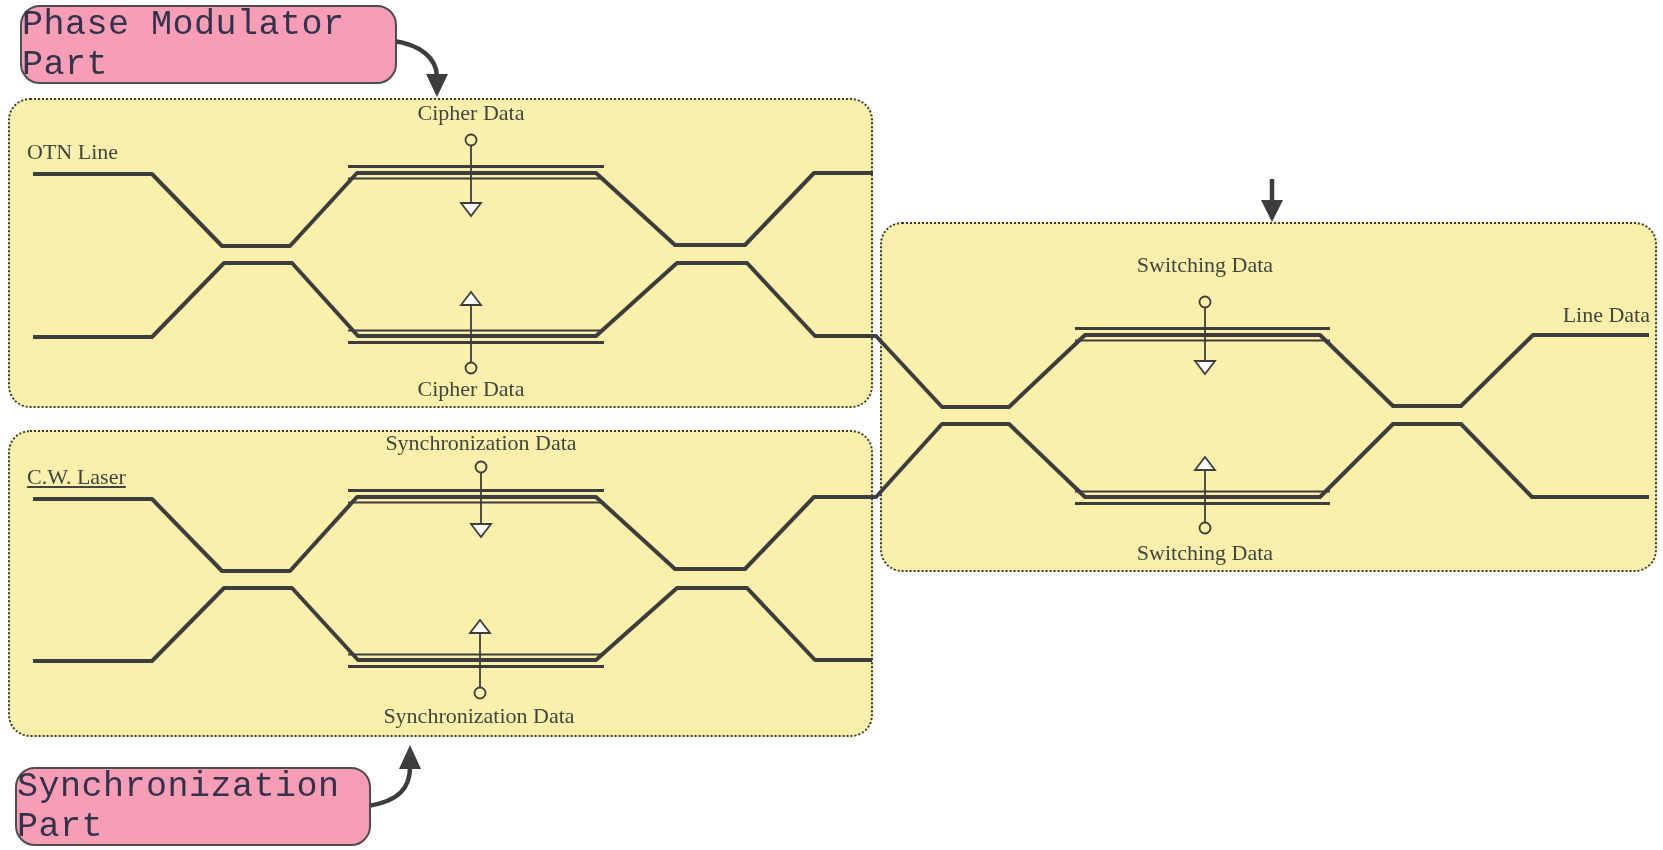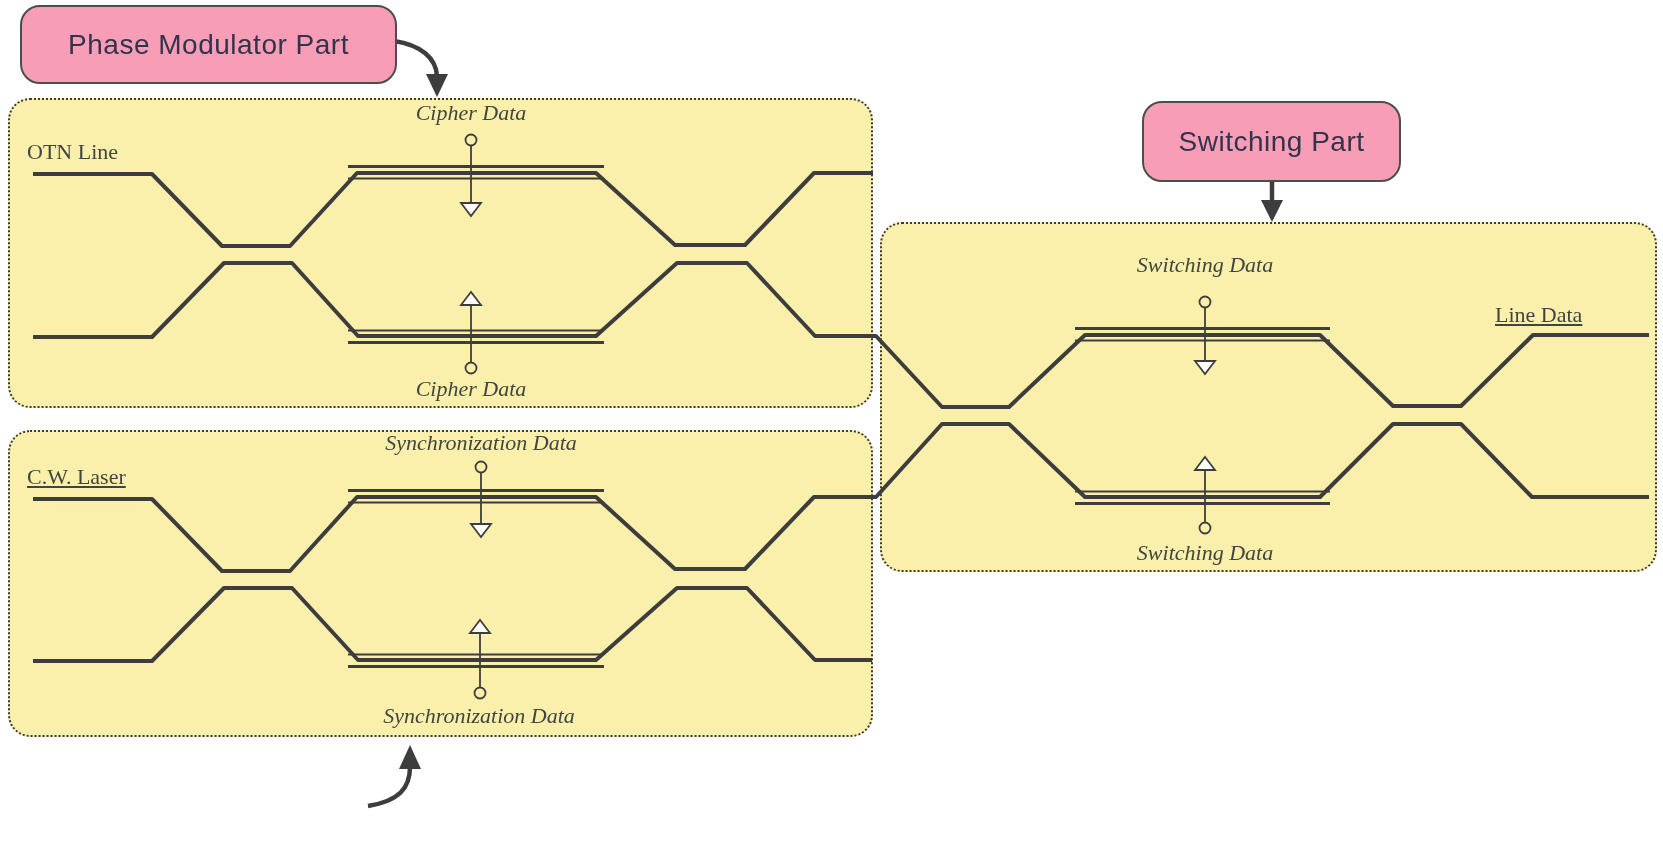--- a/index.html
+++ b/index.html
@@ -22,40 +22,40 @@
     border:2px dotted var(--box-border);border-radius:22px;
   }
   #pm-box{left:8px;top:98px;width:861px;height:306px;}
   #sync-box{left:8px;top:430px;width:861px;height:303px;}
   #switch-box{left:880px;top:222px;width:773px;height:346px;}
   svg.wires{position:absolute;left:0;top:0;pointer-events:none;}
   .pill{
     position:absolute;background:var(--pink-fill);
     border:2.5px solid var(--pink-border);border-radius:20px;
     display:flex;align-items:center;justify-content:center;
-    font-family:Liberation Sans, sans-serif;font-size:28px;
+    font-family:Liberation Mono, monospace;font-size:35px;
     color:var(--pink-text);letter-spacing:0.5px;
   }
   #pill-phase{left:20px;top:5px;width:373px;height:75px;}
   #pill-switch{left:1142px;top:101px;width:255px;height:77px;}
   #pill-sync{left:15px;top:767px;width:352px;height:75px;}
   .wire-label{
     position:absolute;font-size:22px;color:var(--label-text);
     white-space:nowrap;line-height:24px;
   }
-  .ctr{text-align:center;font-style:italic;}
+  .ctr{text-align:center;}
   #lbl-otn{left:27px;top:140px;}
   #lbl-cw{left:27px;top:465px;text-decoration:underline;}
   #lbl-cipher-top{left:350px;top:101px;width:242px;}
   #lbl-cipher-bottom{left:350px;top:377px;width:242px;}
   #lbl-sync-top{left:340px;top:431px;width:282px;}
   #lbl-sync-bottom{left:338px;top:704px;width:282px;}
   #lbl-switch-top{left:1084px;top:253px;width:242px;}
   #lbl-switch-bottom{left:1084px;top:541px;width:242px;}
-  #lbl-line{left:1495px;top:303px;width:155px;text-decoration:underline;}
+  #lbl-line{left:1495px;top:303px;width:155px;text-align:right;}
 </style>
 </head>
 <body>
 
 <div class="canvas">
 
   <div class="part-box" id="pm-box"></div>
   <div class="part-box" id="sync-box"></div>
   <div class="part-box" id="switch-box"></div>
 
@@ -114,21 +114,21 @@
       <path d="M368 806 C399 801 410 788 410 767"></path>
     </g>
     <g fill="var(--wire)" stroke="none">
       <polygon points="426,74 448,74 437,97"></polygon>
       <polygon points="1261,200 1283,200 1272,222"></polygon>
       <polygon points="399,769 421,769 410,745"></polygon>
     </g>
   </svg>
 
   <div class="pill" id="pill-phase">Phase Modulator Part</div>
-  <div class="pill" id="pill-switch">Switching Part</div>
+  <div class="pill" id="pill-sync">Synchronization Part</div>
 
   <div class="wire-label" id="lbl-otn">OTN Line</div>
   <div class="wire-label" id="lbl-cw">C.W. Laser</div>
   <div class="wire-label ctr" id="lbl-cipher-top">Cipher Data</div>
   <div class="wire-label ctr" id="lbl-cipher-bottom">Cipher Data</div>
   <div class="wire-label ctr" id="lbl-sync-top">Synchronization Data</div>
   <div class="wire-label ctr" id="lbl-sync-bottom">Synchronization Data</div>
   <div class="wire-label ctr" id="lbl-switch-top">Switching Data</div>
   <div class="wire-label ctr" id="lbl-switch-bottom">Switching Data</div>
   <div class="wire-label" id="lbl-line">Line Data</div>

